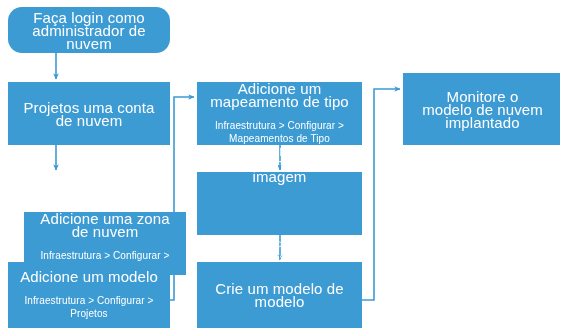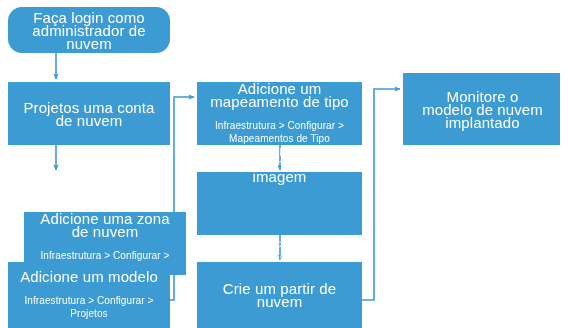--- a/index.html
+++ b/index.html
@@ -110,21 +110,21 @@
 Mapeamentos de Tipo</div>
   </div>
 
   <div class="node" style="left:197px; top:172px; width:165px; height:63px;gap:44px;">
     <div class="title">Adicione um mapeamento de imagem</div>
     <div class="path">Infraestrutura &gt; Configurar &gt;
 Mapeamentos de Imagem</div>
   </div>
 
   <div class="node" style="left:197px; top:262px; width:165px; height:66px;">
-    <div class="title">Crie um partir de nuvem</div>
+    <div class="title">Crie um modelo de modelo</div>
   </div>
 
   <div class="node" style="left:403px; top:73px; width:157px; height:72px;padding-left:8px;">
     <div class="title">Monitore o
 modelo de nuvem implantado</div>
   </div>
 
 </div>
 
 </body></html>

